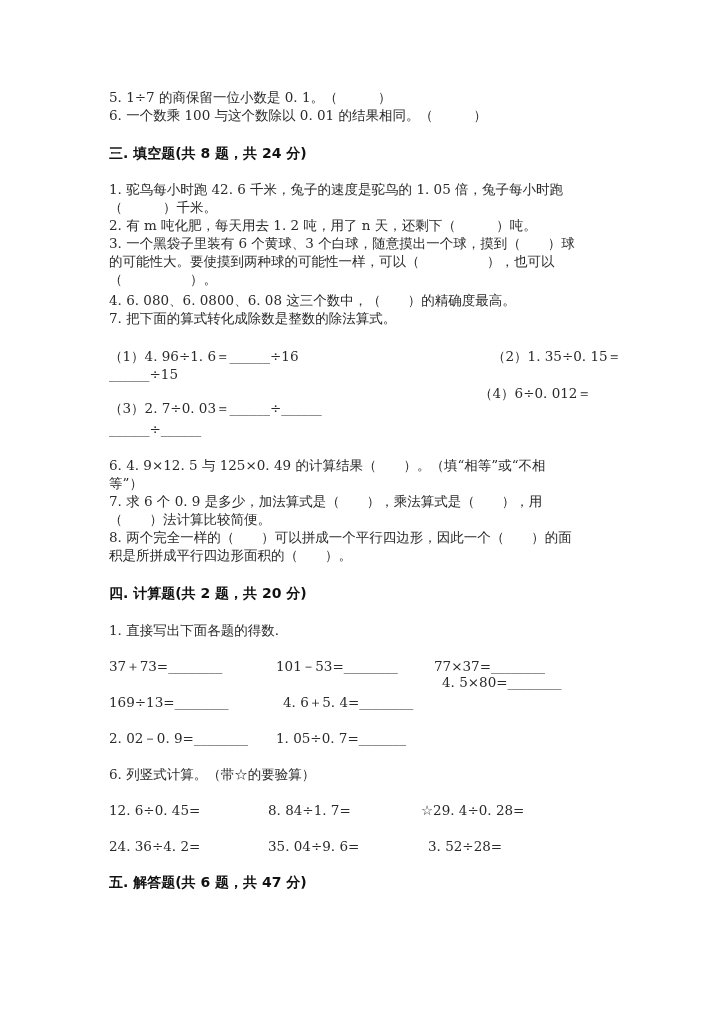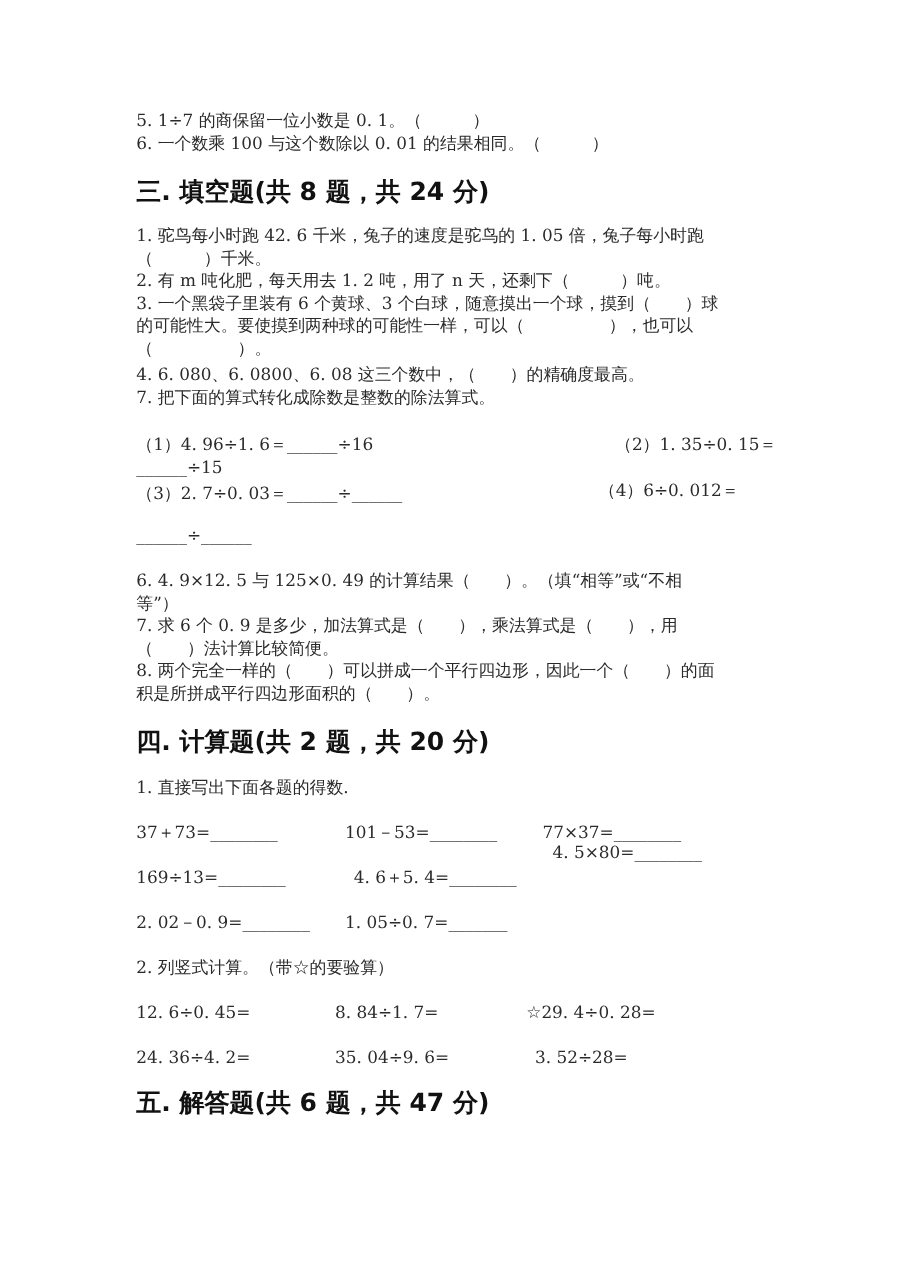--- a/index.html
+++ b/index.html
@@ -6,21 +6,21 @@
   body {
     width: 720px; height: 1018px; position: relative; overflow: hidden;
     font-family: "DejaVu Serif", "Liberation Serif", serif;
     color: #222222;
   }
   .ln {
     position: absolute; left: 109px; font-size: 13.5px; line-height: 18px;
     white-space: nowrap; color: #2a2a2a;
   }
   .hd {
-    position: absolute; left: 109px; font-size: 20px; line-height: 18px;
+    position: absolute; left: 109px; font-size: 14px; line-height: 18px;
     font-weight: bold; white-space: nowrap; color: #111111;
     font-family: "DejaVu Sans", "Liberation Sans", sans-serif;
   }
   .abs { position: absolute; font-size: 13.5px; line-height: 18px; white-space: nowrap; color: #2a2a2a; text-align: right; }
 </style>
 </head>
 <body>
 
 <div class="ln" style="top:88px">5. 1÷7 的商保留一位小数是 0. 1。（　　　）</div>
 <div class="ln" style="top:106px">6. 一个数乘 100 与这个数除以 0. 01 的结果相同。（　　　）</div>
@@ -32,21 +32,21 @@
 <div class="ln" style="top:234px">3. 一个黑袋子里装有 6 个黄球、3 个白球，随意摸出一个球，摸到（　　）球</div>
 <div class="ln" style="top:252px">的可能性大。要使摸到两种球的可能性一样，可以（　　　　　），也可以</div>
 <div class="ln" style="top:270px">（　　　　　）。</div>
 <div class="ln" style="top:291px">4. 6. 080、6. 0800、6. 08 这三个数中，（　　）的精确度最高。</div>
 <div class="ln" style="top:309px">7. 把下面的算式转化成除数是整数的除法算式。</div>
 
 <div class="abs" style="left:109px;top:347px">（1）4. 96÷1. 6＝______÷16</div>
 <div class="abs" style="left:492px;top:347px">（2）1. 35÷0. 15＝</div>
 <div class="abs" style="left:109px;top:365px">______÷15</div>
 
-<div class="abs" style="left:109px;top:386px">（3）2. 7÷0. 03＝______÷______</div>
+<div class="abs" style="left:109px;top:399px">（3）2. 7÷0. 03＝______÷______</div>
 <div class="abs" style="left:479px;top:384px">（4）6÷0. 012＝</div>
 <div class="abs" style="left:109px;top:420px">______÷______</div>
 
 <div class="ln" style="top:456px">6. 4. 9×12. 5 与 125×0. 49 的计算结果（　　）。（填“相等”或“不相</div>
 <div class="ln" style="top:474px">等”）</div>
 <div class="ln" style="top:492px">7. 求 6 个 0. 9 是多少，加法算式是（　　），乘法算式是（　　），用</div>
 <div class="ln" style="top:510px">（　　）法计算比较简便。</div>
 <div class="ln" style="top:528px">8. 两个完全一样的（　　）可以拼成一个平行四边形，因此一个（　　）的面</div>
 <div class="ln" style="top:546px">积是所拼成平行四边形面积的（　　）。</div>
 
@@ -57,21 +57,21 @@
 <div class="abs" style="left:276px;top:657px">101－53=________</div>
 <div class="abs" style="left:434px;top:657px">77×37=________</div>
 
 <div class="abs" style="left:109px;top:693px">169÷13=________</div>
 <div class="abs" style="left:283px;top:693px">4. 6＋5. 4=________</div>
 <div class="abs" style="left:442px;top:673px">4. 5×80=________</div>
 
 <div class="abs" style="left:109px;top:729px">2. 02－0. 9=________</div>
 <div class="abs" style="left:276px;top:729px">1. 05÷0. 7=_______</div>
 
-<div class="ln" style="top:765px">2. 列竖式计算。（带☆的要验算）</div>
+<div class="ln" style="top:765px">6. 列竖式计算。（带☆的要验算）</div>
 
 <div class="abs" style="left:109px;top:801px">12. 6÷0. 45=</div>
 <div class="abs" style="left:268px;top:801px">8. 84÷1. 7=</div>
 <div class="abs" style="left:421px;top:801px">☆29. 4÷0. 28=</div>
 
 <div class="abs" style="left:109px;top:837px">24. 36÷4. 2=</div>
 <div class="abs" style="left:268px;top:837px">35. 04÷9. 6=</div>
 <div class="abs" style="left:428px;top:837px">3. 52÷28=</div>
 
 <div class="hd" style="top:873px">五. 解答题(共 6 题，共 47 分)</div>

